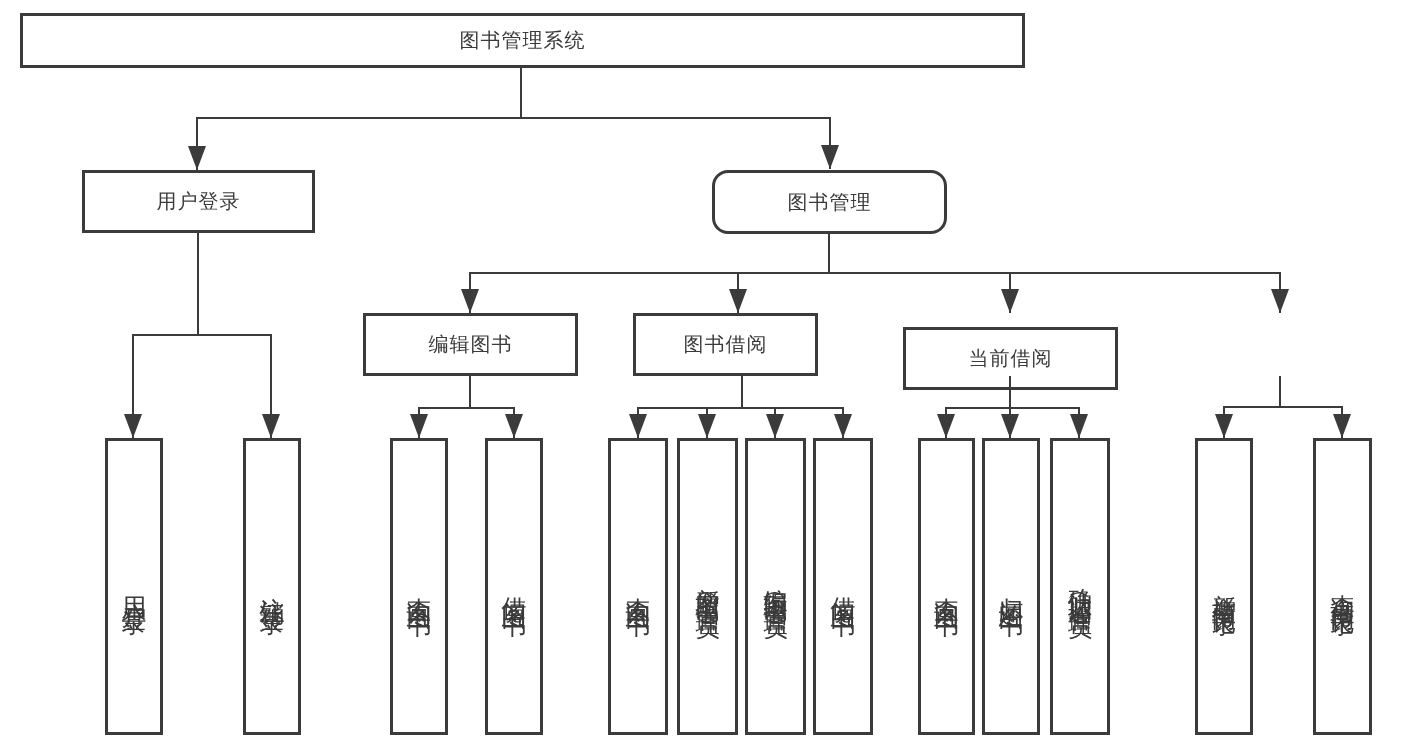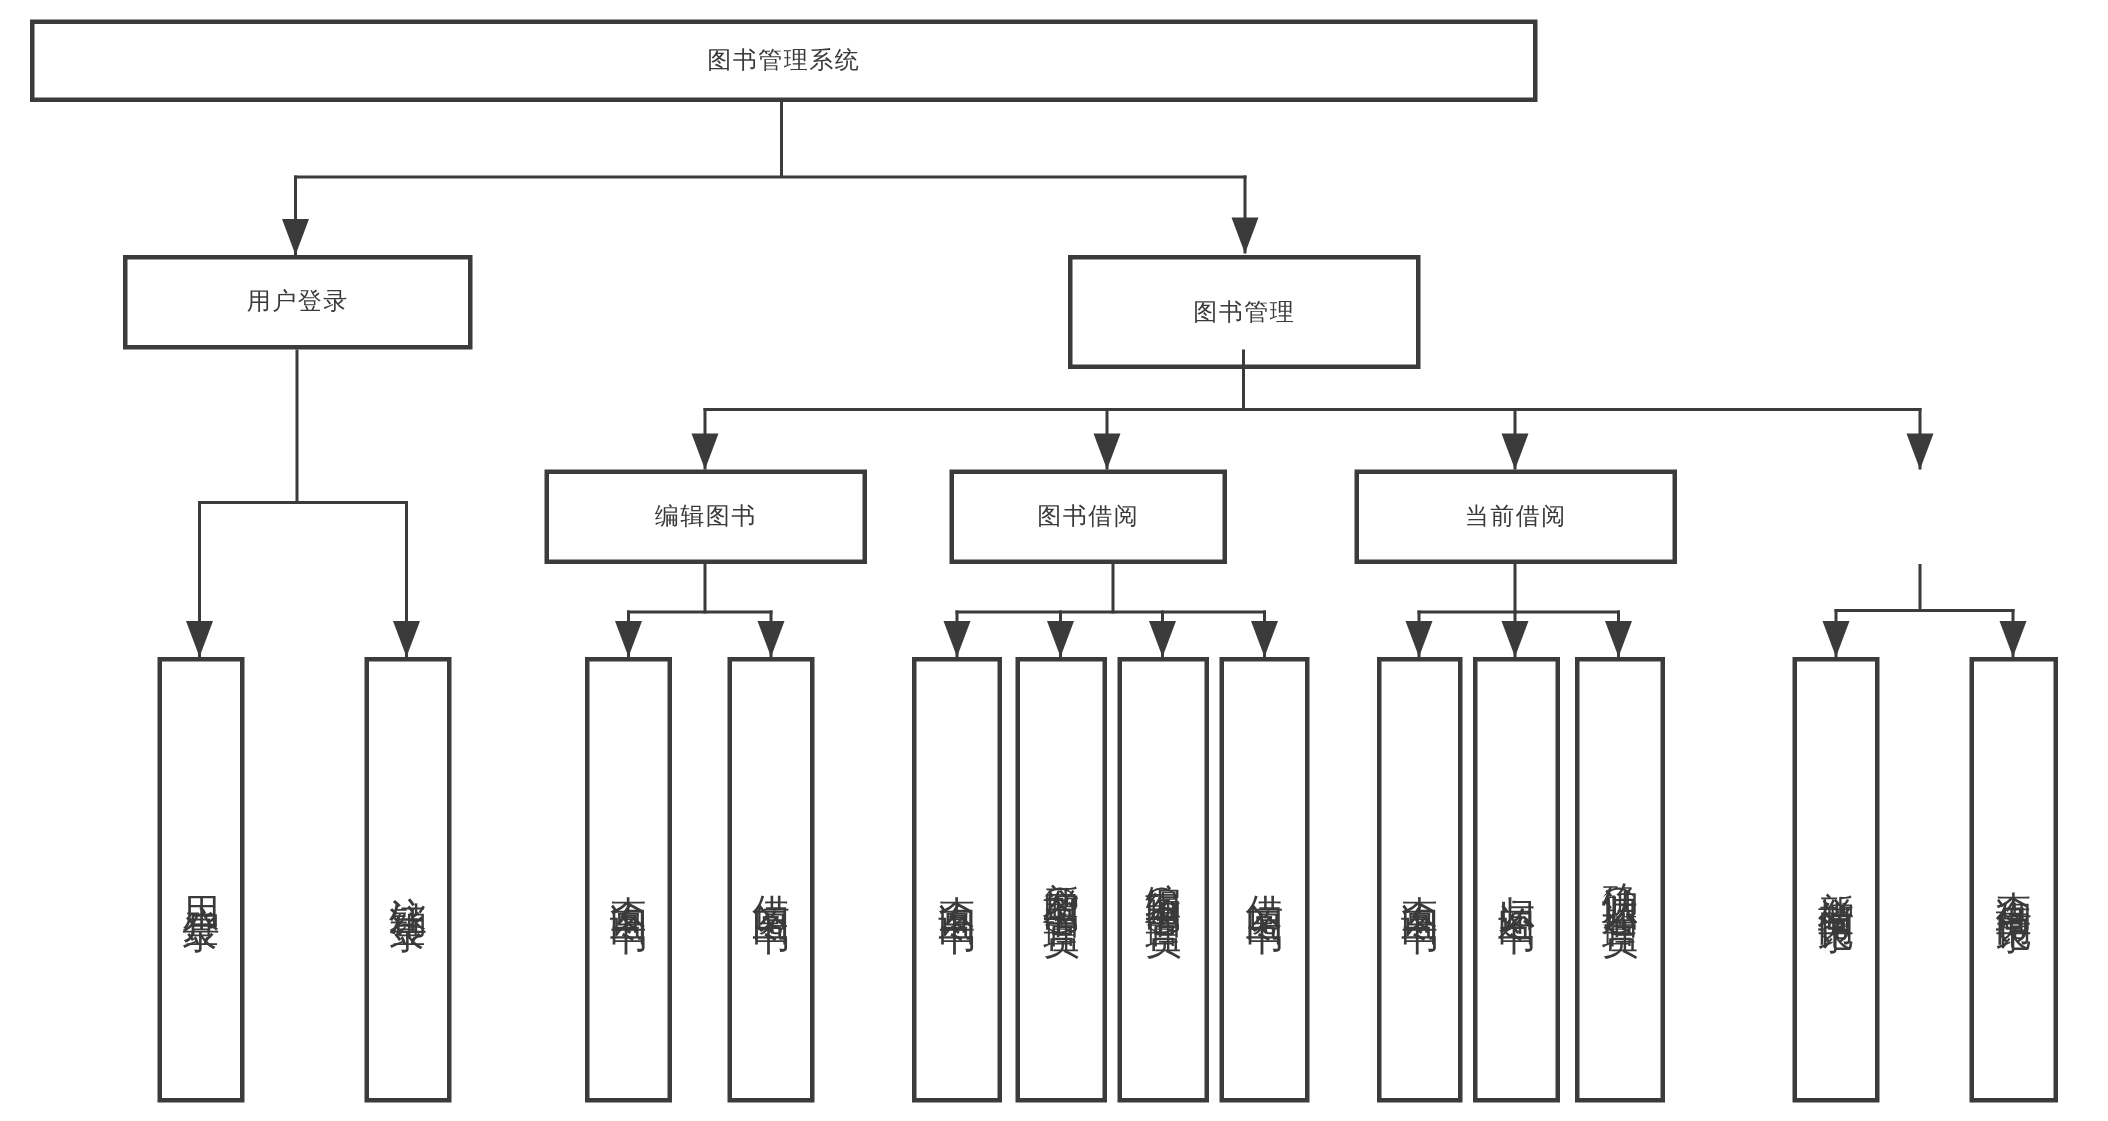--- a/index.html
+++ b/index.html
@@ -4,21 +4,21 @@
 <style>
   html,body{margin:0;padding:0;background:#fff;}
   .stage{
     position:relative;width:1405px;height:747px;background:#ffffff;overflow:hidden;
     font-family:"DejaVu Sans","Liberation Sans",sans-serif;color:#3a3a3a;
   }
   
   .b{
     position:absolute;box-sizing:border-box;border:3px solid #3b3b3b;background:#ffffff;
     display:flex;align-items:center;justify-content:center;
-    font-size:16px;letter-spacing:1px;white-space:nowrap;
+    font-size:20px;letter-spacing:1px;white-space:nowrap;
   }
   
   .v{
     position:absolute;box-sizing:border-box;border:3px solid #3b3b3b;background:#ffffff;
     display:flex;align-items:center;justify-content:center;
     writing-mode:vertical-rl;text-orientation:mixed;
     font-size:25px;letter-spacing:5px;line-height:1;
   }
   
   .l{position:absolute;background:#3b3b3b;}
@@ -34,25 +34,25 @@
   }
 </style>
 </head>
 <body>
 
 <div class="stage">
 
   <div class="b" style="left:20px;top:13px;width:1005px;height:55px;">图书管理系统</div>
 
   <div class="b" style="left:82px;top:170px;width:233px;height:63px;">用户登录</div>
-  <div class="b" style="left:712px;top:170px;width:235px;height:76px;">图书管理</div>
+  <div class="b" style="left:712px;top:170px;width:235px;height:64px;border-radius:16px;">图书管理</div>
 
   <div class="b" style="left:363px;top:313px;width:215px;height:63px;">编辑图书</div>
   <div class="b" style="left:633px;top:313px;width:185px;height:63px;">图书借阅</div>
-  <div class="b" style="left:903px;top:313px;width:215px;height:63px;">当前借阅</div>
+  <div class="b" style="left:903px;top:327px;width:215px;height:63px;">当前借阅</div>
 
   <div class="v" style="left:105px;top:438px;width:58px;height:297px;">用户登录</div>
   <div class="v" style="left:243px;top:438px;width:58px;height:297px;">注销登录</div>
 
   <div class="v" style="left:390px;top:438px;width:58px;height:297px;">查询图书</div>
   <div class="v" style="left:485px;top:438px;width:58px;height:297px;">借阅图书</div>
 
   <div class="v" style="left:608px;top:438px;width:60px;height:297px;">查询图书</div>
   <div class="v" style="left:677px;top:438px;width:61px;height:297px;font-size:24px;letter-spacing:4px;">新增图书（管理员）</div>
   <div class="v" style="left:745px;top:438px;width:61px;height:297px;font-size:24px;letter-spacing:4px;">编辑图书（管理员）</div>

